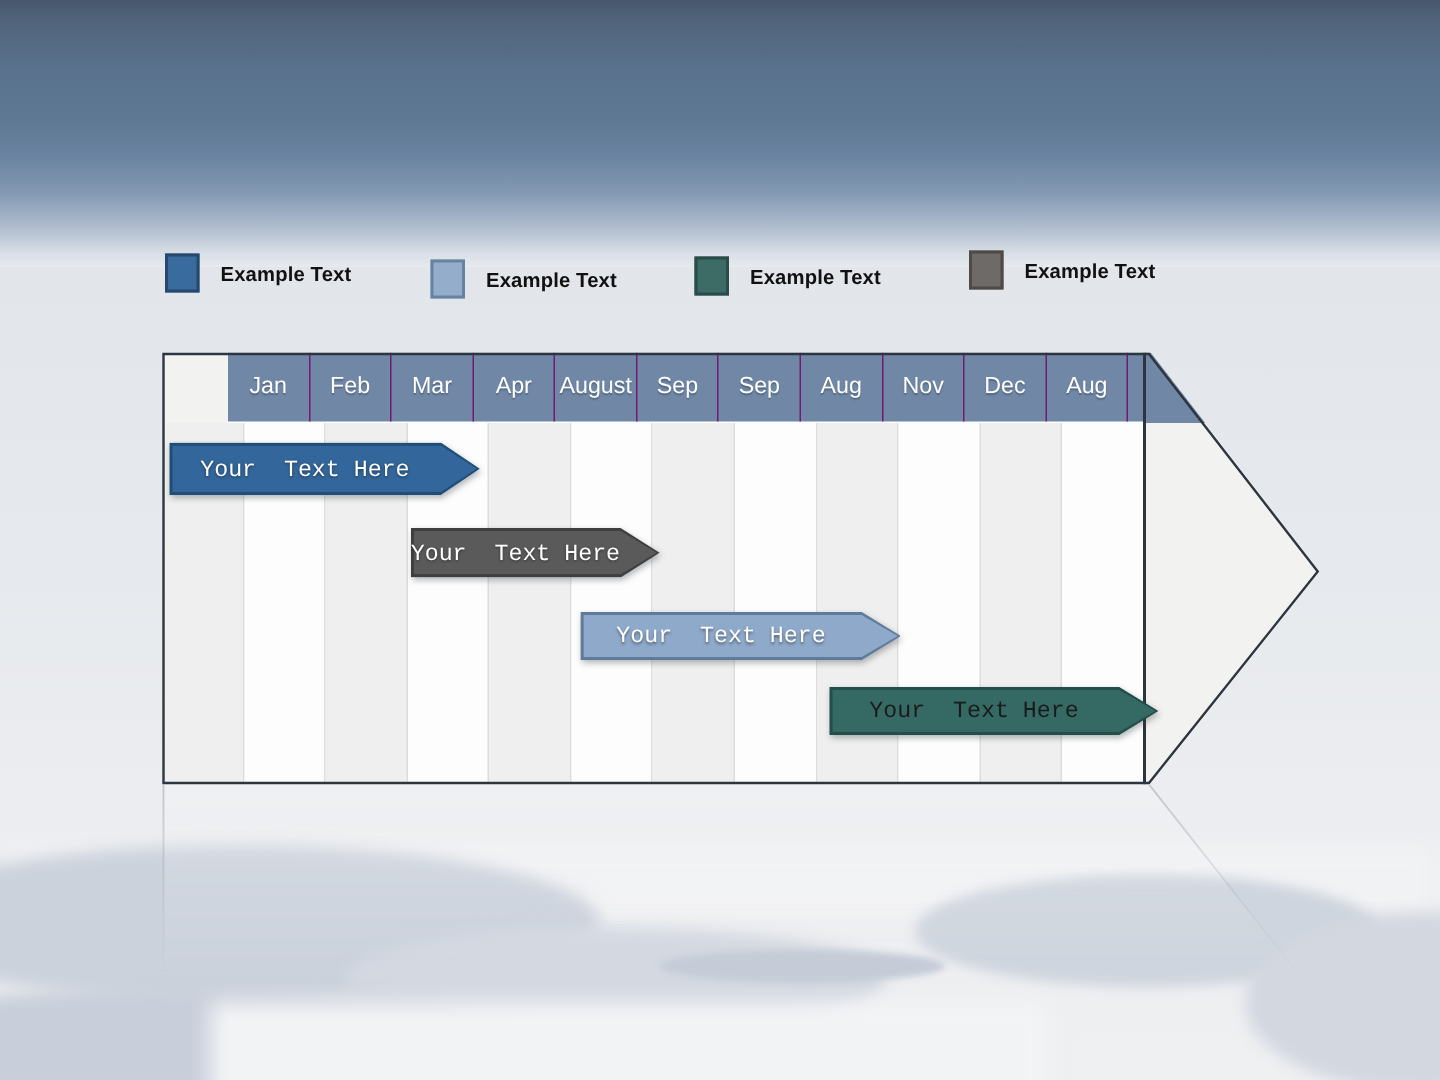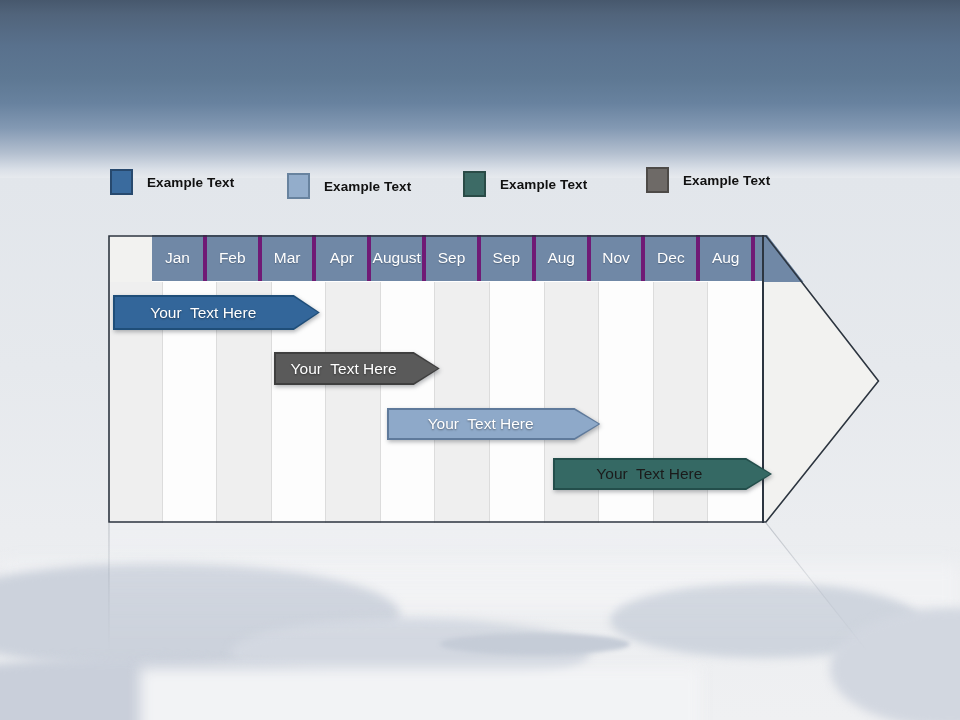--- a/index.html
+++ b/index.html
@@ -33,29 +33,29 @@
     clip-path:polygon(0 0, 659px 0, 772px 146px, 659px 288px, 0 288px); }
 
   .cols { position:absolute; left:0; top:47px; width:654px; height:241px; display:flex; }
   .col { flex:1; border-right:1px solid #DCDCDC; background:#FDFDFD; }
   .col:nth-child(odd) { background:#EFEFEF; }
   .col:last-child { border-right:none; }
 
   .months { position:absolute; left:0; top:0; width:654px; height:47px; display:flex;
     border-bottom:1px solid #FFFFFF;margin-left:44px; }
   .month-cell { flex:1; display:flex; align-items:center; justify-content:center;
-    color:#FFFFFF; font-size:15.5px; border-left:4px solid #701a75; text-shadow:0 1px 1px rgba(30,40,55,0.35); }
+    color:#FFFFFF; font-size:15.5px; border-left:1px solid #701a75; text-shadow:0 1px 1px rgba(30,40,55,0.35); }
   .month-cell:first-child { border-left:none; }
   .header-ext { position:absolute; left:654px; top:0; width:118px; height:47px; }
 
   .vline { position:absolute; left:654px; top:0; width:2px; height:288px; background:#2C3540; }
 
   .bar-shadow { position:absolute; filter:drop-shadow(1px 2px 2px rgba(40,45,55,0.35)); }
   .bar { position:absolute; inset:0;
-    clip-path:polygon(0 0, calc(100% - 26px) 0, 100% 50%, calc(100% - 26px) 100%, 0 100%); }
+    clip-path:polygon(0 0, calc(100% - 26px) 0, 100% 50%, calc(100% - 26px) 100%, 0 100%);font-family:Liberation Mono, monospace; }
   .bar-fill { position:absolute; inset:2px;
     clip-path:polygon(0 0, calc(100% - 24px) 0, 100% 50%, calc(100% - 24px) 100%, 0 100%); }
   .bar-label { position:absolute; left:0; right:26px; top:0; bottom:0;
     display:flex; align-items:center; justify-content:center;
     font-size:15.5px; color:#FFFFFF; text-shadow:0 1px 2px rgba(0,0,0,0.45); white-space:pre; }
 
   .outline { position:absolute; inset:0; pointer-events:none; overflow:visible; }
 
   
   .reflection { position:absolute; left:108px; top:523px; width:772px; height:160px;

